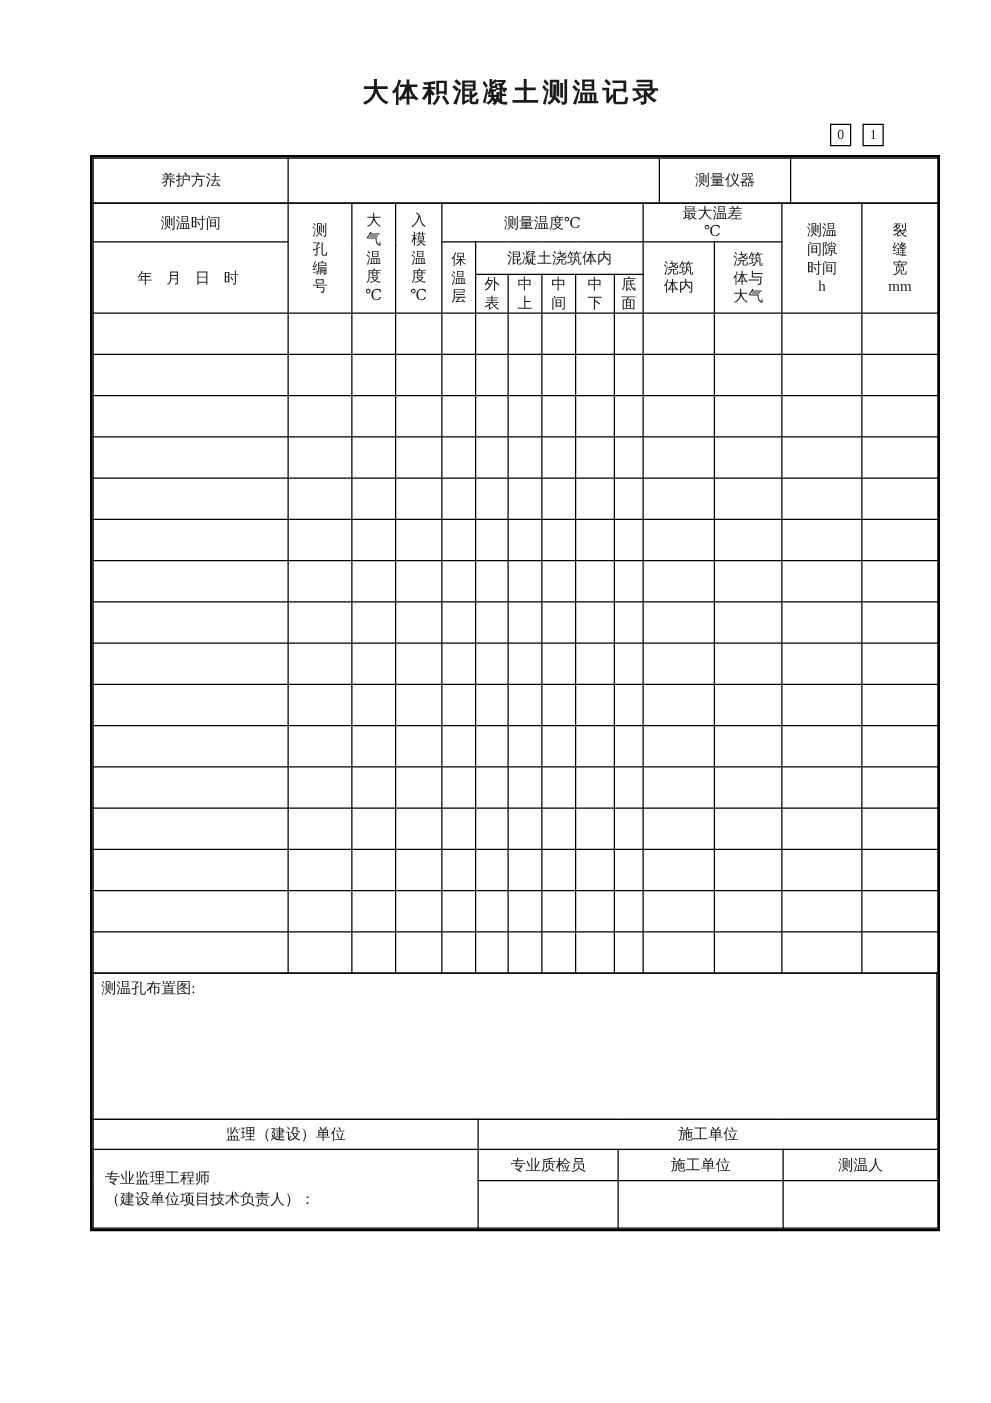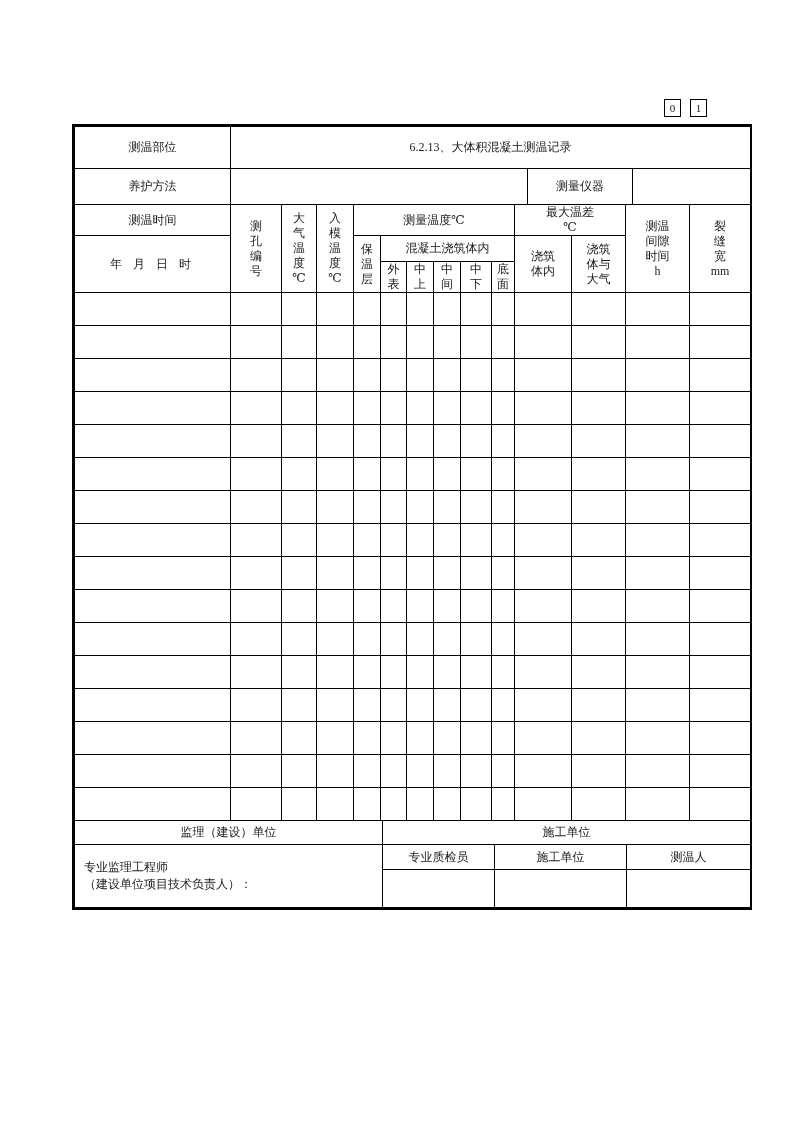--- a/index.html
+++ b/index.html
@@ -55,40 +55,37 @@
     padding:14px 9px 0 9px;
     white-space:pre-line; line-height:17px;
   }
   .dr td { height:32px; }
 </style>
 </head>
 <body>
 
 <div class="page">
 
+  <div class="title">大体积混凝土测温记录</div>
 
   <div class="corner-boxes">
     <div class="box">0</div>
     <div class="box">1</div>
   </div>
 
   <div class="doc">
 
     <table>
       <colgroup>
           <col style="width:156px">
           <col style="width:297px">
           <col style="width:105px">
           <col style="width:118px">
         </colgroup>
       <tbody>
-      <tr class="r42">
-        <td>测温部位</td>
-        <td colspan="3">6.2.13、大体积混凝土测温记录</td>
-      </tr>
       <tr class="r36">
         <td>养护方法</td>
         <td></td>
         <td>测量仪器</td>
         <td></td>
       </tr>
     </tbody>
       </table>
 
     <table>
@@ -415,20 +412,27 @@
             <td></td>
             <td></td>
             <td></td>
             <td></td>
             <td></td>
             <td></td>
           </tr>
         </tbody>
     </table>
 
+    <table>
+      <tbody>
+          <tr class="layout-row">
+        <td class="layout-cell">测温孔布置图:</td>
+      </tr>
+    </tbody>
+      </table>
 
     <table>
       <colgroup>
           <col style="width:308px">
           <col style="width:112px">
           <col style="width:132px">
           <col style="width:124px">
         </colgroup>
       <tbody>
           <tr class="sig1">

